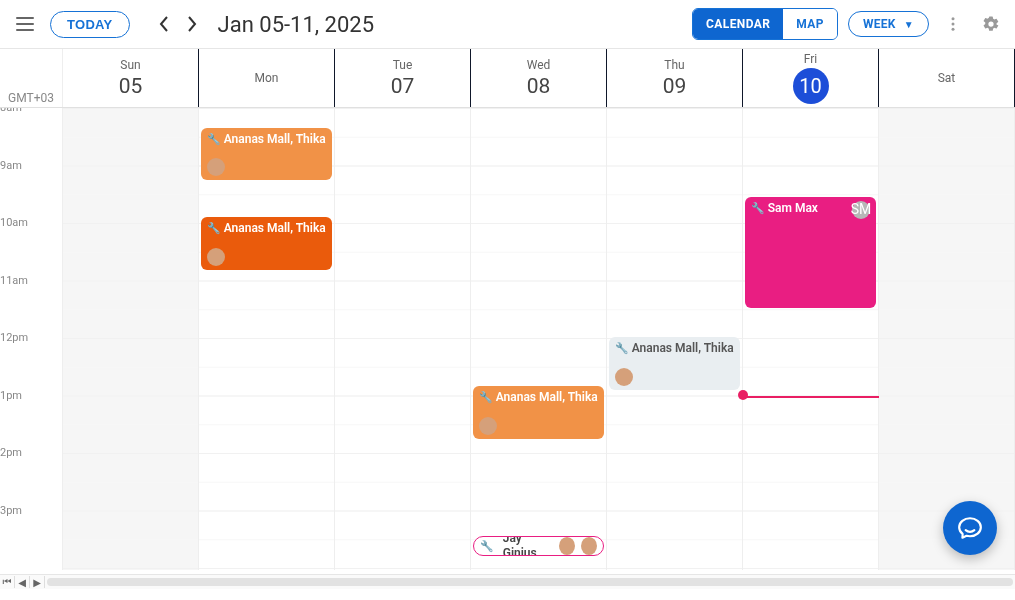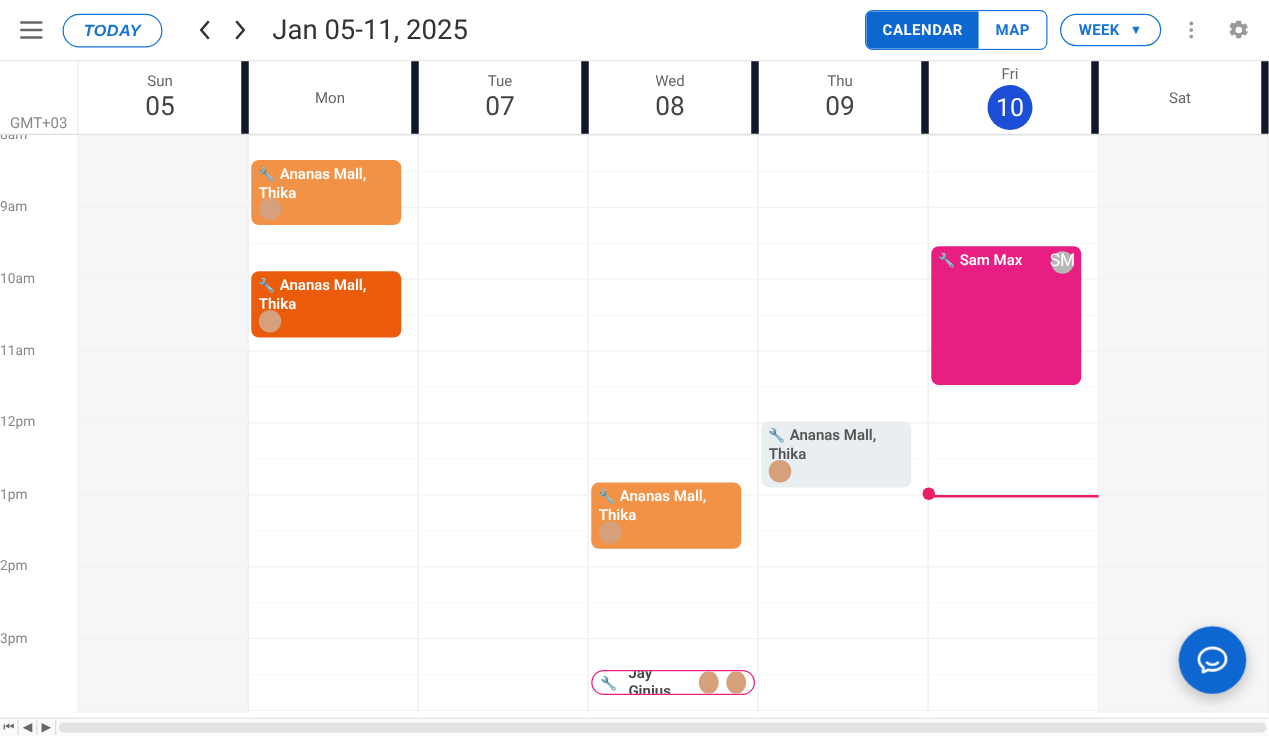--- a/index.html
+++ b/index.html
@@ -33,21 +33,20 @@
   .today-btn {
     border: 1.5px solid #1672d6;
     color: #1672d6;
     background: #fff;
     border-radius: 16px;
     padding: 5px 16px;
     font-weight: 600;
     font-size: 13px;
     letter-spacing: .3px;
     cursor: pointer;
-    font-style: italic;
   }
   .nav-arrows { display: flex; gap: 0px; margin-left: 10px; }
   .nav-arrow {
     width: 28px; height: 28px;
     display: flex; align-items: center; justify-content: center;
     cursor: pointer; font-size: 16px; font-weight: bold;
   }
   .nav-arrow svg { width:10px; height:16px; }
   .date-range {
     font-size: 22px; color: #333; margin-left: 2px;
@@ -80,21 +79,21 @@
   .calendar-wrap {
     position: relative;
     height: 540px; 
   }
   .header-row {
     height: 58px; display: flex; border-bottom: 1px solid #e0e0e0;
   }
   .gutter-col { width: 62px; flex: 0 0 62px; border-right: 1px solid #eee; display:flex; align-items:flex-end; justify-content:center; }
   .gutter-label { font-size: 12px; color: #888; margin-bottom:2px;}
   .day-col {
-    flex: 1; text-align: center; border-right: 6px solid #0f172a;
+    flex: 1; text-align: center; border-right: 1px solid #0f172a;
     display: flex; flex-direction: column; justify-content: center; gap: 2px;
   }
   .day-short { font-size: 12px; color: #666; }
   .day-num { font-size: 21px; color: #444; }
   .day-today .day-num {
     background: #1d4ed8; color: #fff; border-radius: 50%;
     width: 36px; height: 36px; line-height: 36px; margin: 0 auto;
     font-size: 20px;
   }
 
@@ -126,21 +125,21 @@
                       linear-gradient(#f7f7f7 1px, transparent 1px);
     background-size: 100% 57.5px, 100% 28.75px;
     background-position: 0 0, 0 0;
   }
   .day-col-body.shaded {
     background-color: #f6f6f6;
   }
   
   .event {
     position: absolute;
-    left: 2px; right: 13px;
+    left: 2px; right: 2px;
     border-radius: 6px;
     padding: 4px 6px;
     color: #fff;
     font-size: 12px;
     line-height: 1.25;
     box-sizing: border-box;
     cursor: pointer;
     overflow: hidden;
   }
   .event .wrench {

